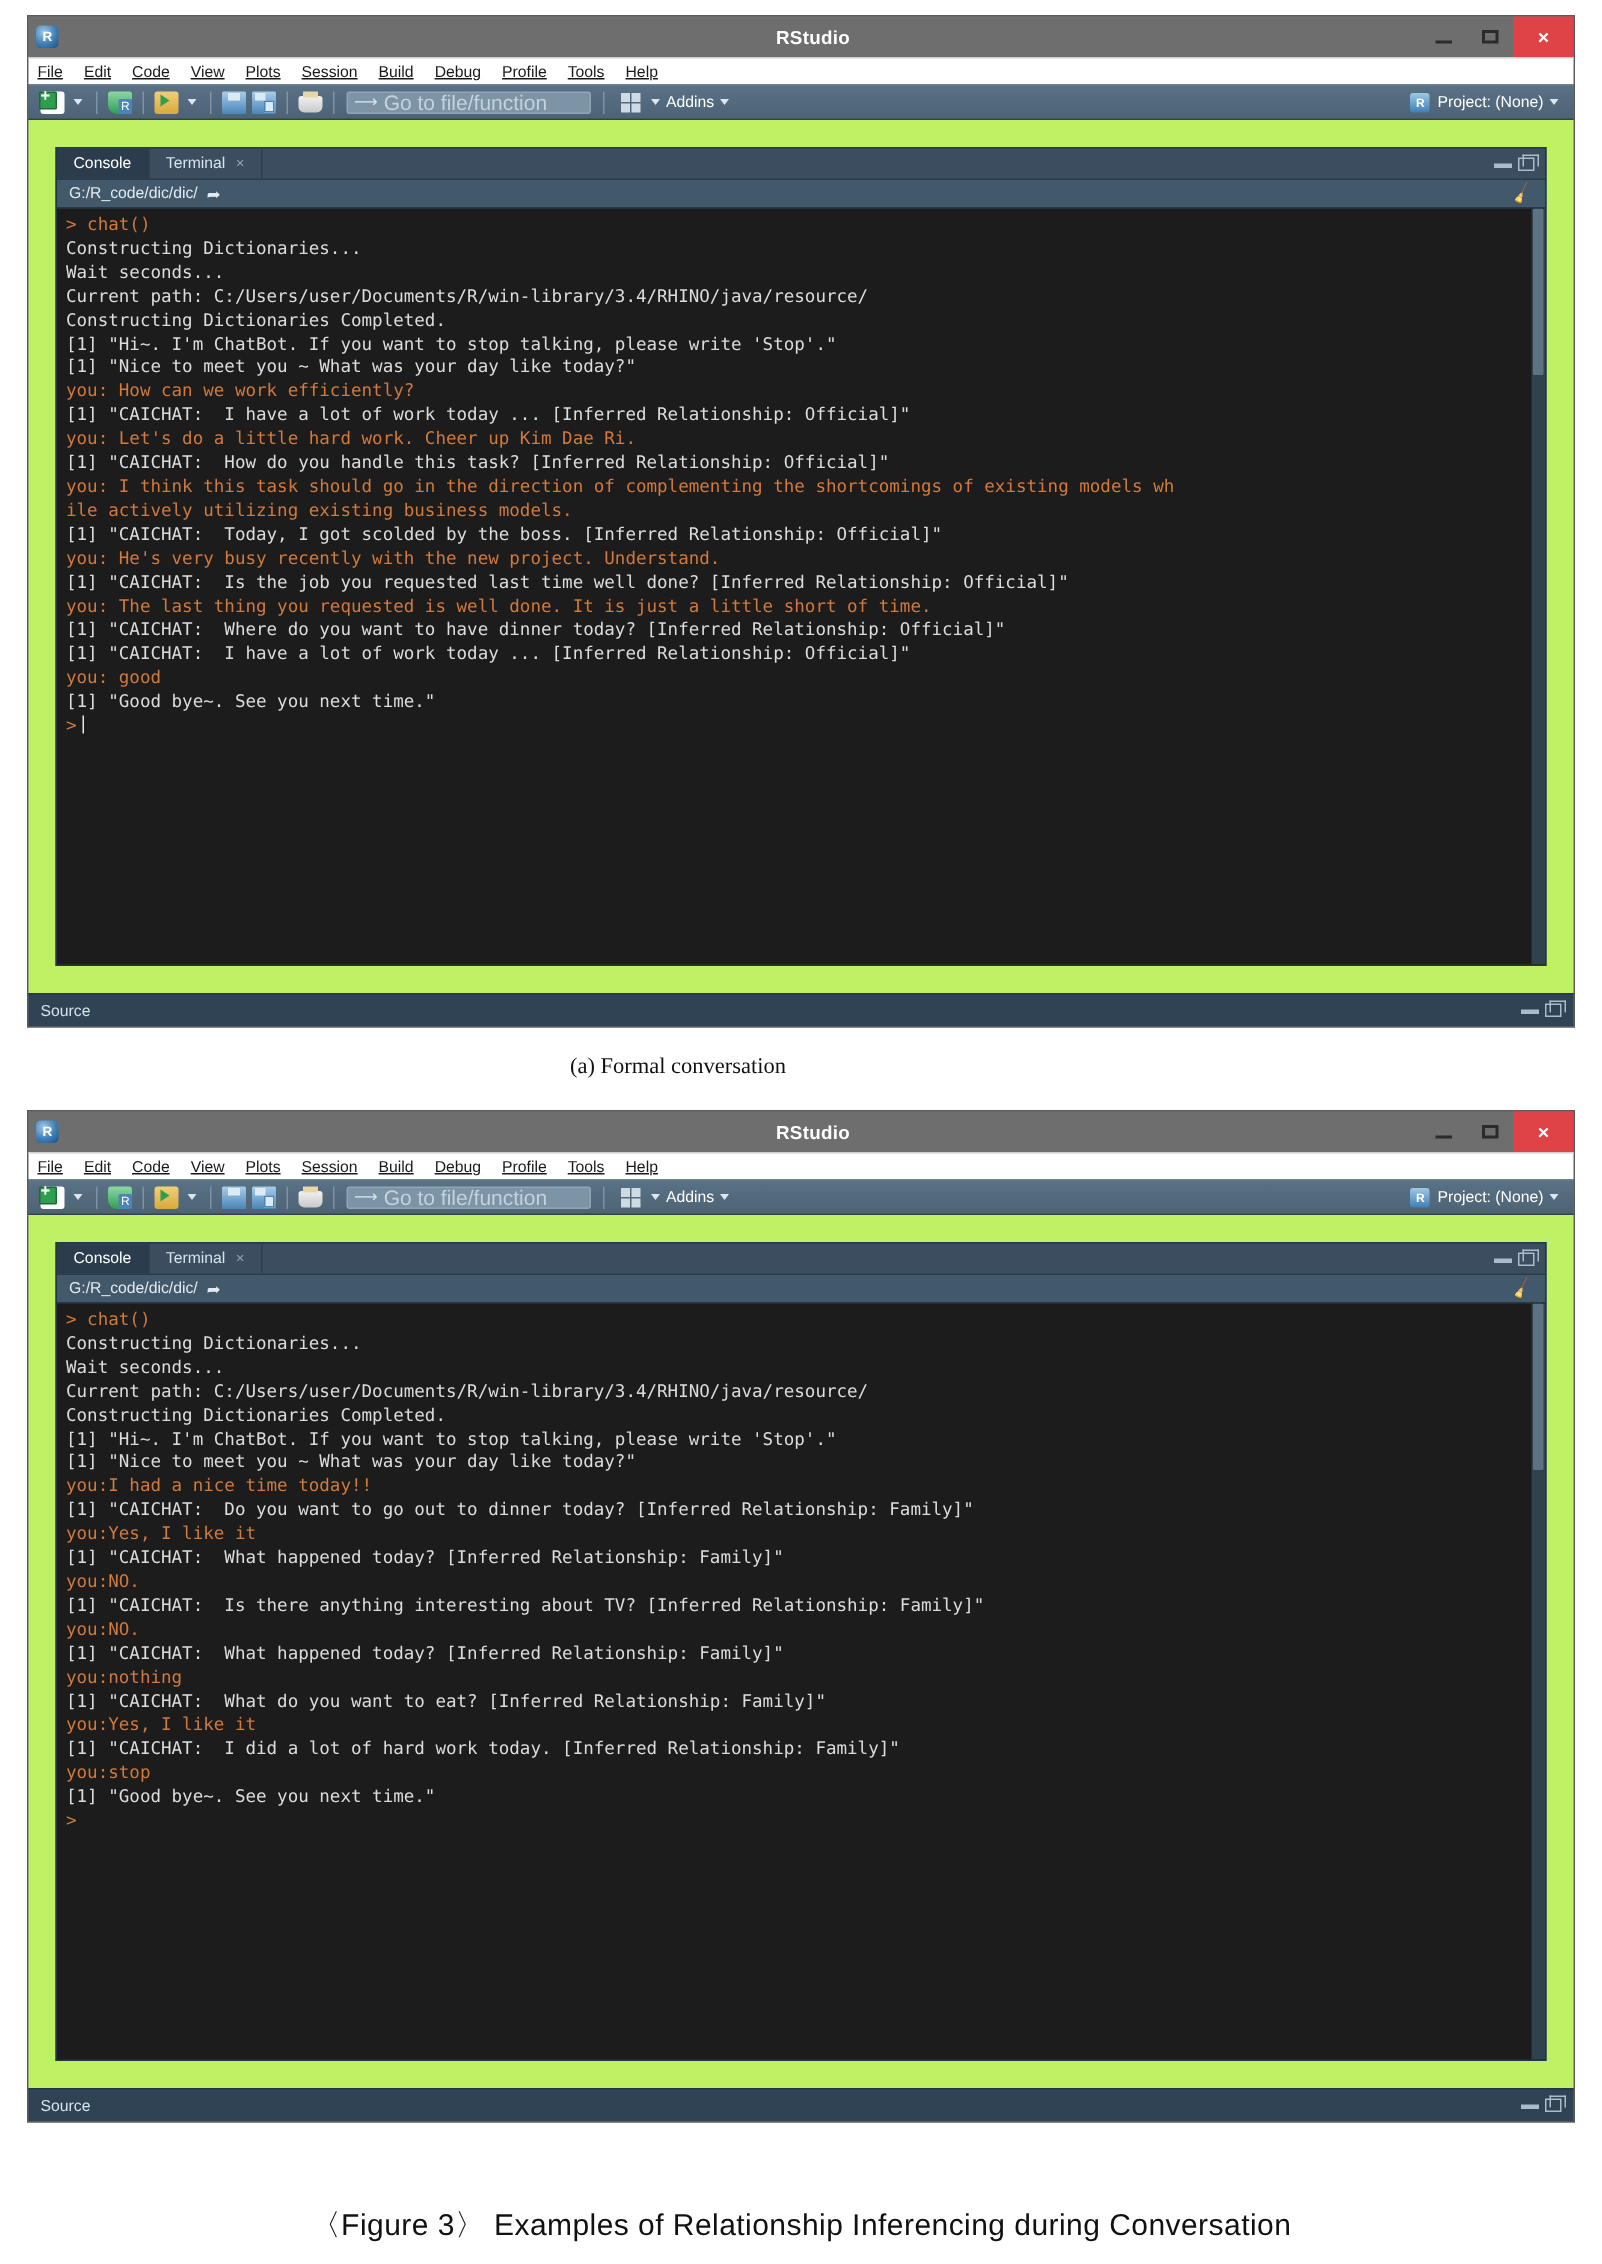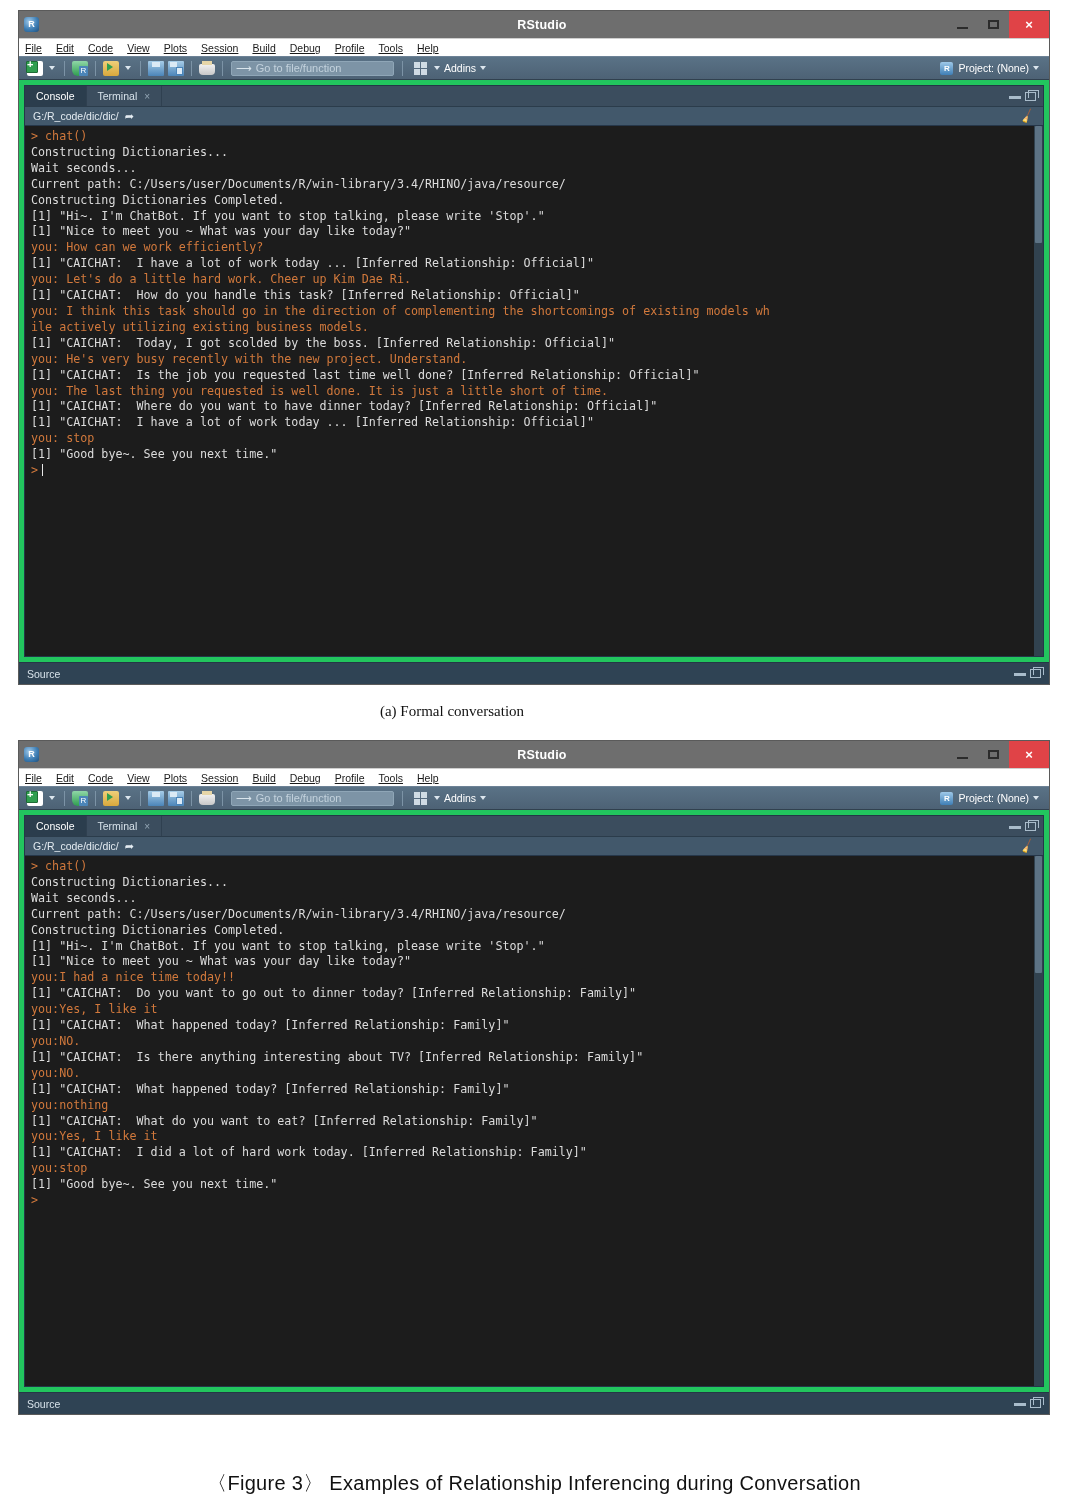--- a/index.html
+++ b/index.html
@@ -102,40 +102,40 @@
   .tb-print:before{
     content:"";position:absolute;left:3px;top:-3px;width:10px;height:4px;background:#e6d6a8;
   }
   .tb-sep{width:1px;height:15px;background:#7c93a6;margin:0 5px;}
   .gotofile{
     width:163px;height:15px;background:#7d94a6;border:1px solid #8fa6b7;
     border-radius:2px;display:flex;align-items:center;padding:0 4px;box-sizing:border-box;
     margin:0 3px;
   }
   .gotofile .arrow{color:#d8e4ec;font-size:11px;margin-right:4px;line-height:1;}
-  .gotofile .ph{font-size:11px;color:#c3d2dd;white-space:nowrap;}
+  .gotofile .ph{font-size:14px;color:#c3d2dd;white-space:nowrap;}
   .tb-addins-ico{
     width:13px;height:13px;margin-left:6px;margin-right:3px;
     display:grid;grid-template-columns:1fr 1fr;grid-template-rows:1fr 1fr;gap:1px;
   }
   .tb-addins-ico i{background:#cfdbe4;display:block;}
   .caret{
     width:0;height:0;border-left:3.5px solid transparent;border-right:3.5px solid transparent;
     border-top:4px solid #dce6ee;margin:0 4px;
   }
   .tb-label{font-size:10.5px;color:#ffffff;white-space:nowrap;}
   .tb-right{margin-left:auto;display:flex;align-items:center;}
   .proj-ico{
     width:13px;height:13px;border-radius:2px;margin-right:5px;
     background:linear-gradient(#9ec8e8,#3f7fb5);
     color:#ffffff;font-size:8px;text-align:center;line-height:13px;font-weight:bold;
   }
 
   
-  .app-body{background:#22c55e;padding:5px;flex:1 1 auto;display:flex;flex-direction:column;box-sizing:border-box;}
+  .app-body{background:#bef264;padding:18px;flex:1 1 auto;display:flex;flex-direction:column;box-sizing:border-box;}
   .pane{
     flex:1 1 auto;display:flex;flex-direction:column;
     border:1px solid #243748;background:#2b3d4d;min-height:0;
   }
   .tabstrip{
     height:20px;background:#3b4d5e;display:flex;align-items:stretch;flex:none;
     border-bottom:1px solid #2b3c4b;
   }
   .tab{
     display:flex;align-items:center;padding:0 11px;font-size:10.5px;color:#d7e2ea;
@@ -306,21 +306,21 @@
               <div class="cline you">you: Let's do a little hard work. Cheer up Kim Dae Ri.</div>
               <div class="cline out">[1] "CAICHAT:  How do you handle this task? [Inferred Relationship: Official]"</div>
               <div class="cline you">you: I think this task should go in the direction of complementing the shortcomings of existing models wh</div>
               <div class="cline you">ile actively utilizing existing business models.</div>
               <div class="cline out">[1] "CAICHAT:  Today, I got scolded by the boss. [Inferred Relationship: Official]"</div>
               <div class="cline you">you: He's very busy recently with the new project. Understand.</div>
               <div class="cline out">[1] "CAICHAT:  Is the job you requested last time well done? [Inferred Relationship: Official]"</div>
               <div class="cline you">you: The last thing you requested is well done. It is just a little short of time.</div>
               <div class="cline out">[1] "CAICHAT:  Where do you want to have dinner today? [Inferred Relationship: Official]"</div>
               <div class="cline out">[1] "CAICHAT:  I have a lot of work today ... [Inferred Relationship: Official]"</div>
-              <div class="cline you">you: stop</div>
+              <div class="cline you">you: good</div>
               <div class="cline out">[1] "Good bye~. See you next time."</div>
               <div class="cline cmd">&gt;<span class="cursor"></span></div>
             </div>
           <div class="console-scroll">
             <div class="thumb"></div>
           </div>
         </div>
 
       </div>
     </div>

